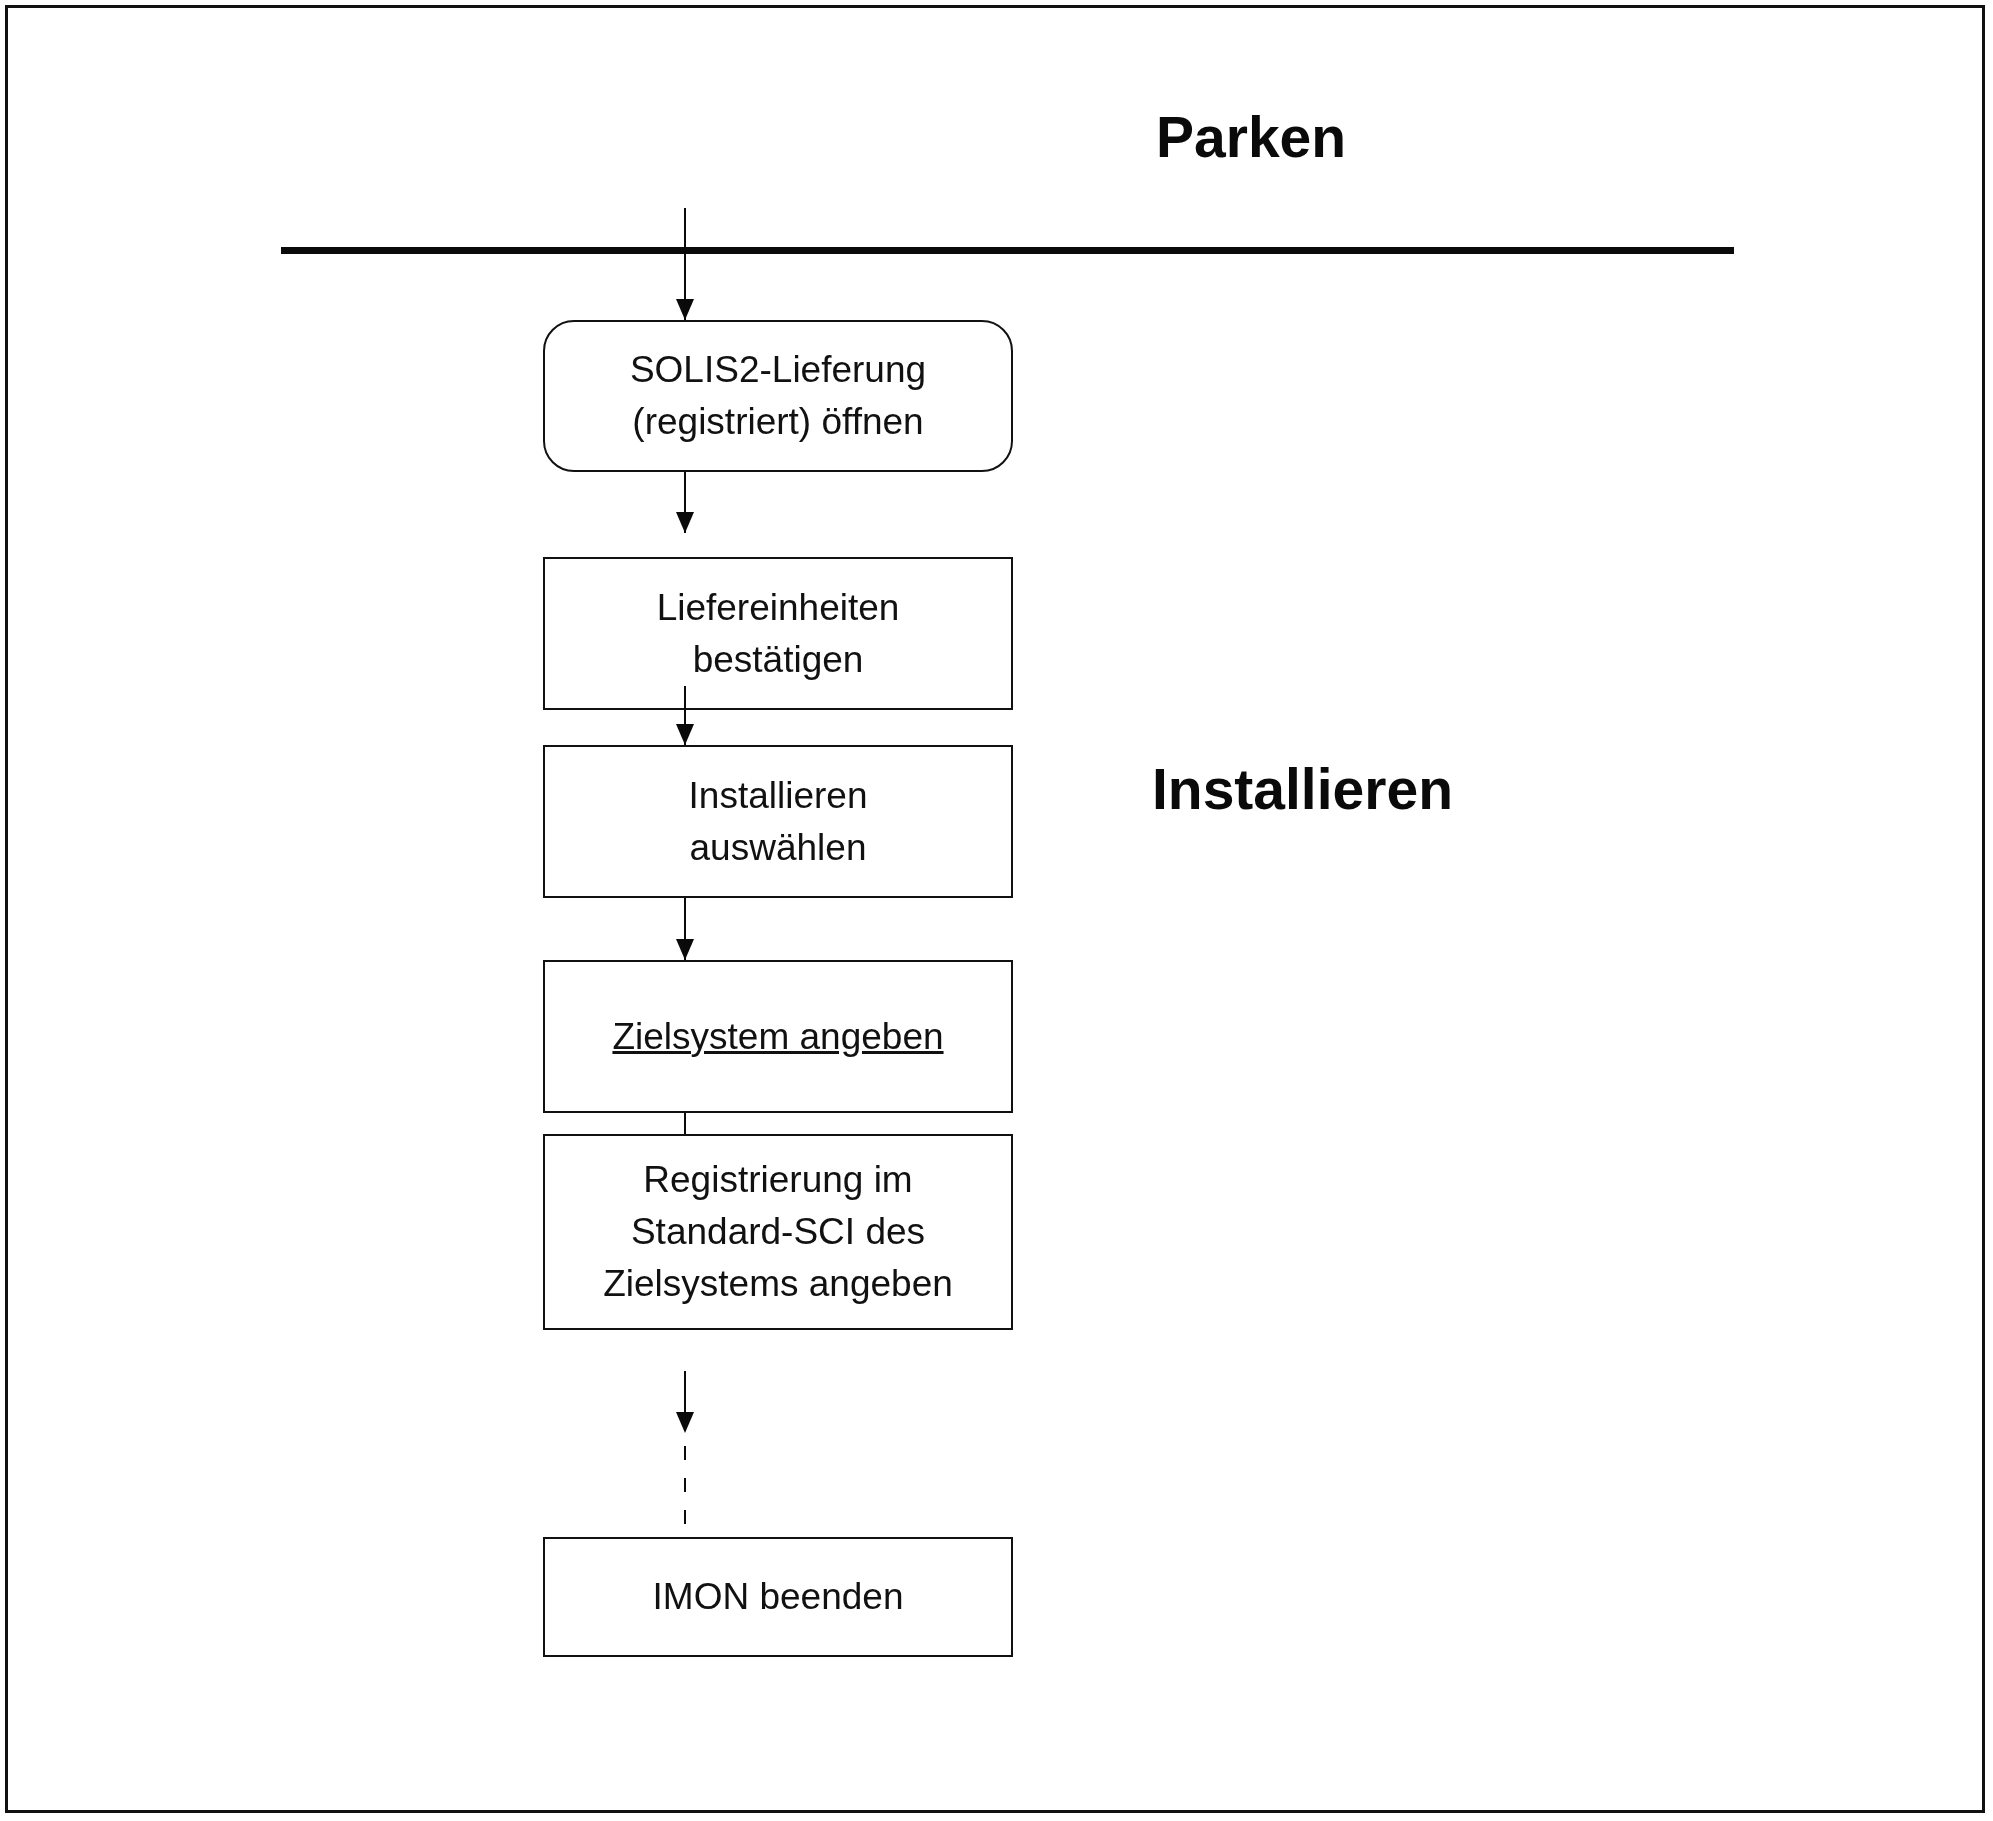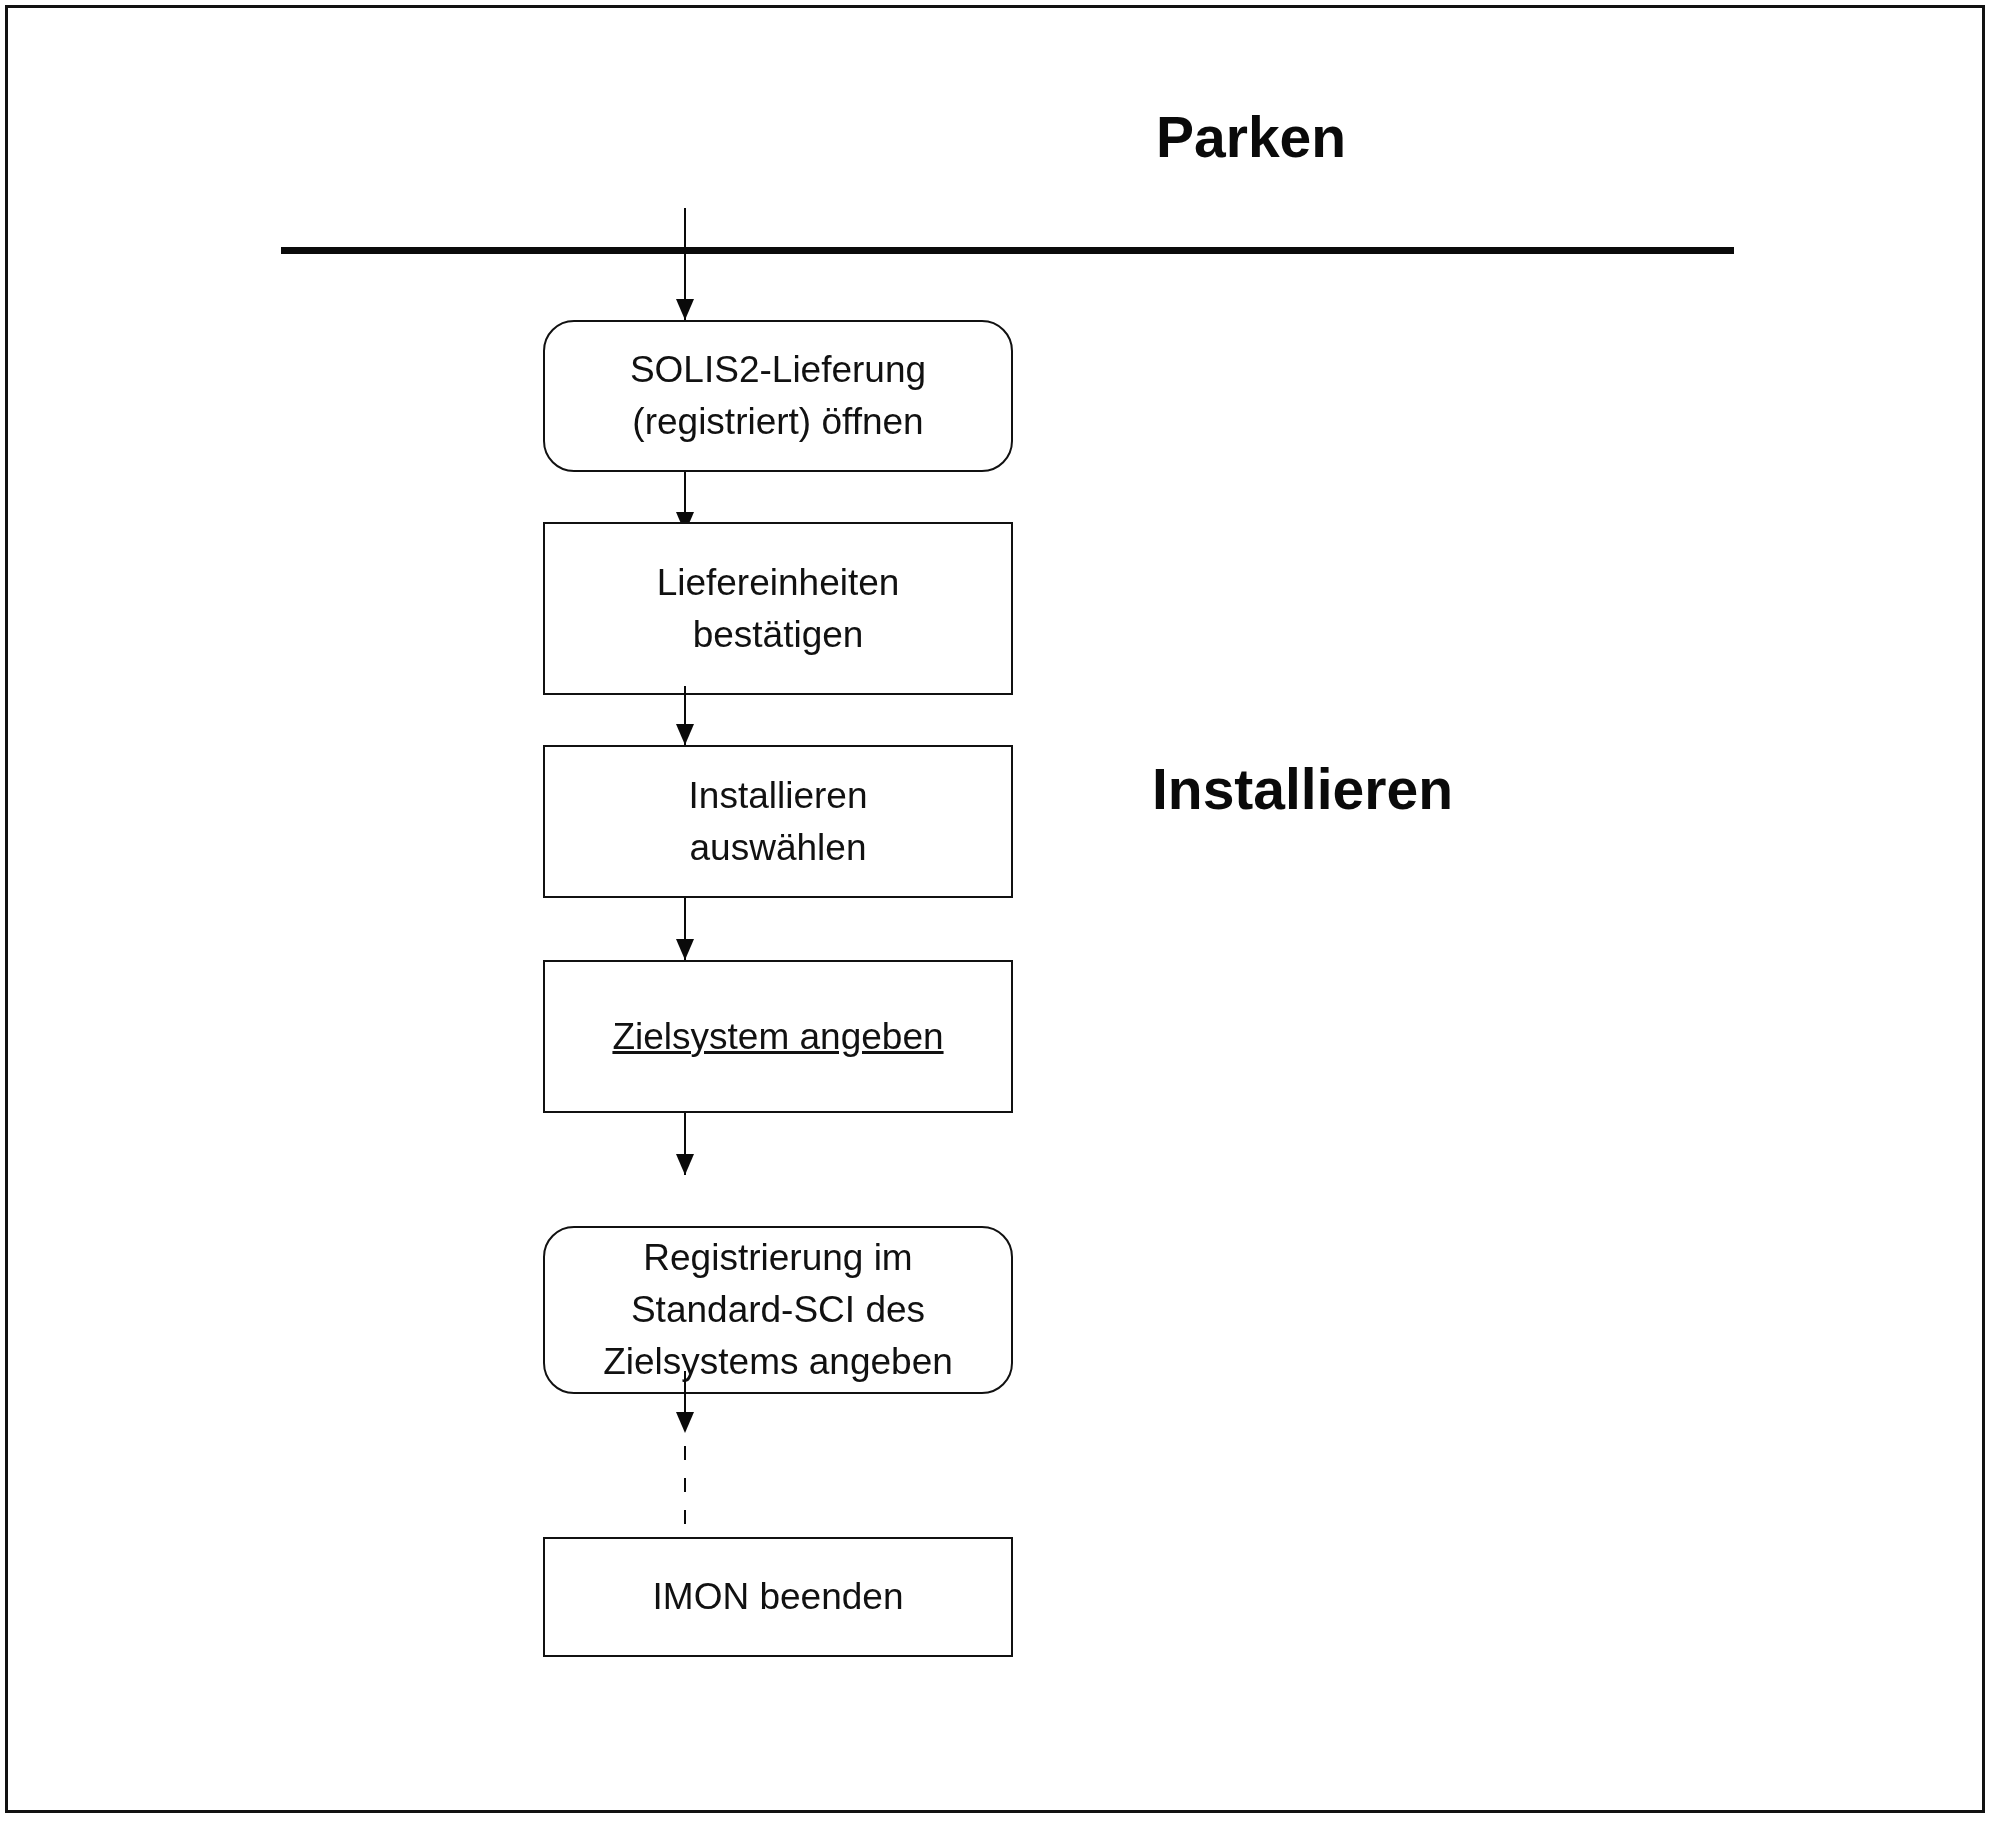--- a/index.html
+++ b/index.html
@@ -51,24 +51,24 @@
     display: flex;
     align-items: center;
     justify-content: center;
     text-align: center;
     font-size: 37px;
     line-height: 52px;
     white-space: pre-line;
     box-sizing: border-box;
   }
   .b1 { top: 320px;  height: 152px; border-radius: 31px; }
-  .b2 { top: 522px;  height: 173px; }
+  .b2 { top: 557px;  height: 153px; }
   .b3 { top: 745px;  height: 153px; }
   .b4 { top: 960px;  height: 153px; text-decoration: underline; }
-  .b5 { top: 1226px; height: 168px; border-radius: 31px; }
+  .b5 { top: 1134px; height: 196px; }
   .b6 { top: 1537px; height: 120px; }
   .vline {
     position: absolute;
     width: 2px;
     background: #0a0a0a;
     left: 684px;
   }
   .vdash {
     position: absolute;
     width: 2px;

